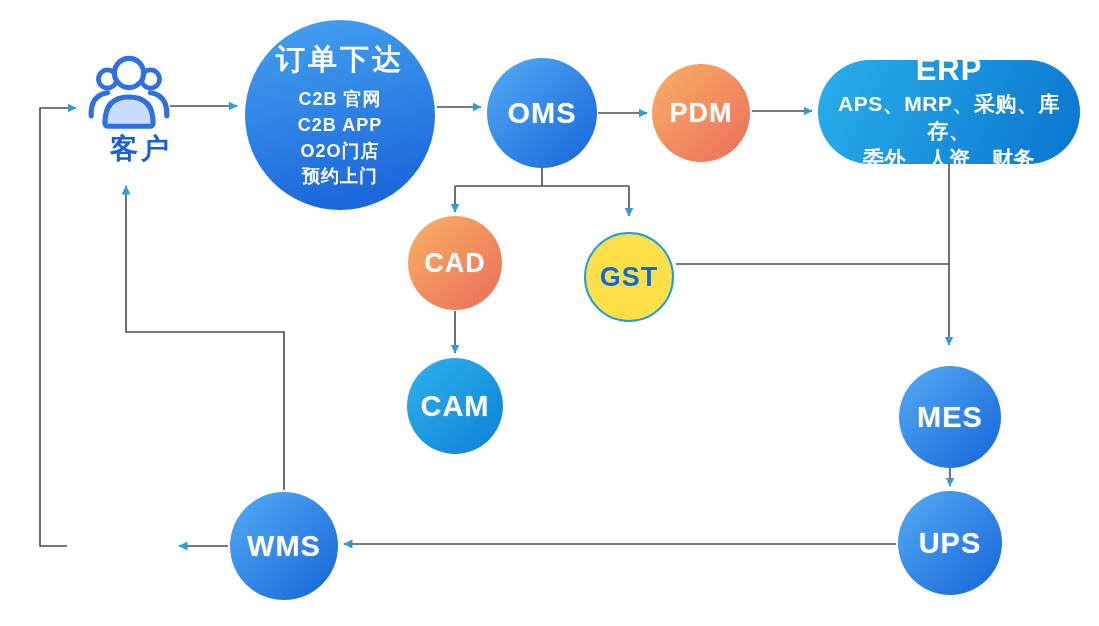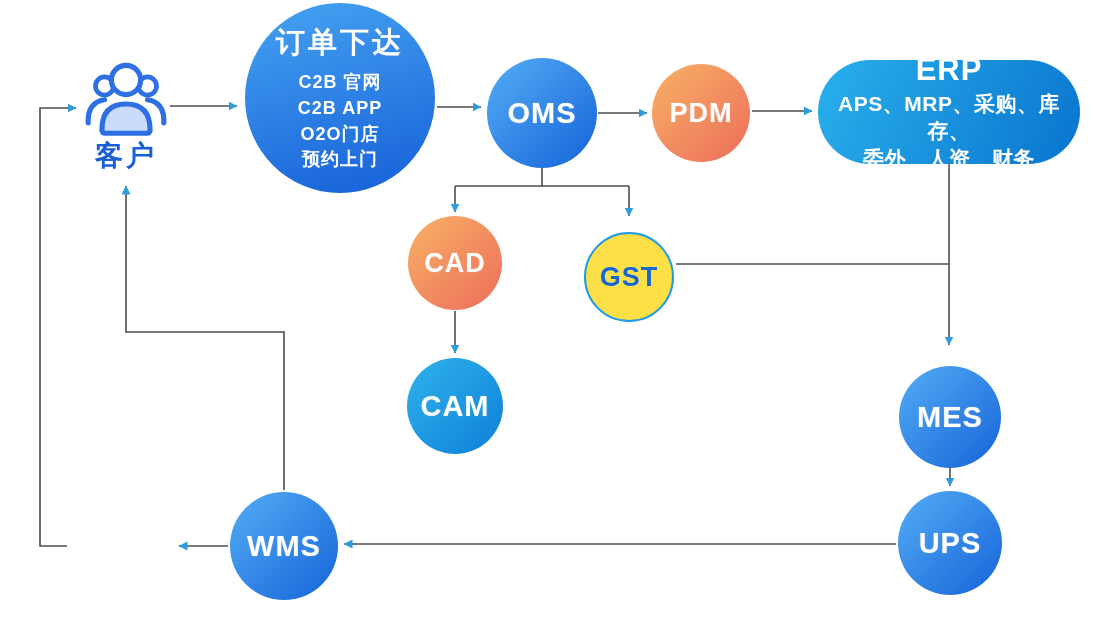--- a/index.html
+++ b/index.html
@@ -22,23 +22,23 @@
   .sys-label{font-size:29px;letter-spacing:1px;text-shadow:0 0 2px rgba(255,255,255,.25);text-align:center;}
 
   
   .grad-blue  {background:linear-gradient(135deg,var(--blue_start,#54adf4) 0%,var(--blue_end,#1563d9) 100%);}
   .grad-order {background:linear-gradient(165deg,var(--order_start,#46a3f1) 0%,var(--order_end,#155fd8) 100%);}
   .grad-orange{background:linear-gradient(135deg,var(--orange_start,#f8b166) 0%,var(--orange_end,#ec6d5a) 100%);}
   .grad-cyan  {background:linear-gradient(135deg,var(--cyan_start,#30b2ee) 0%,var(--cyan_end,#0c80d6) 100%);}
   .grad-erp   {background:linear-gradient(115deg,var(--erp_start,#29b0ec) 0%,var(--erp_end,#0a74ce) 100%);}
 
   
-  .node-customer{left:80px;top:59px;width:92px;}
+  .node-customer{left:80px;top:52px;width:92px;align-items:flex-end;}
   .node-customer .cust-label{font-size:28px;letter-spacing:3px;color:var(--label_blue,#1a5fd6);margin-top:0px;}
-  .node-order{left:245px;top:3px;width:190px;height:190px;align-items:center;}
+  .node-order{left:245px;top:20px;width:190px;height:190px;align-items:center;}
   .node-order .order-title{font-size:29px;letter-spacing:3px;margin-bottom:7px;}
   .node-order .order-line{font-size:18px;line-height:1.42;letter-spacing:1px;}
   .node-oms{left:487px;top:58px;width:110px;height:110px;}
   .node-pdm{left:652px;top:64px;width:98px;height:98px;}
   .node-pdm .sys-label{font-size:27px;}
   .node-erp{left:818px;top:60px;width:262px;height:104px;border-radius:52px;}
   .node-erp .erp-title{font-size:31px;letter-spacing:1px;margin-bottom:2px;}
   .node-erp .erp-sub{font-size:21px;line-height:1.3;letter-spacing:0.5px;}
   .node-cad{left:408px;top:216px;width:94px;height:94px;}
   .node-cad .sys-label{font-size:27px;}

